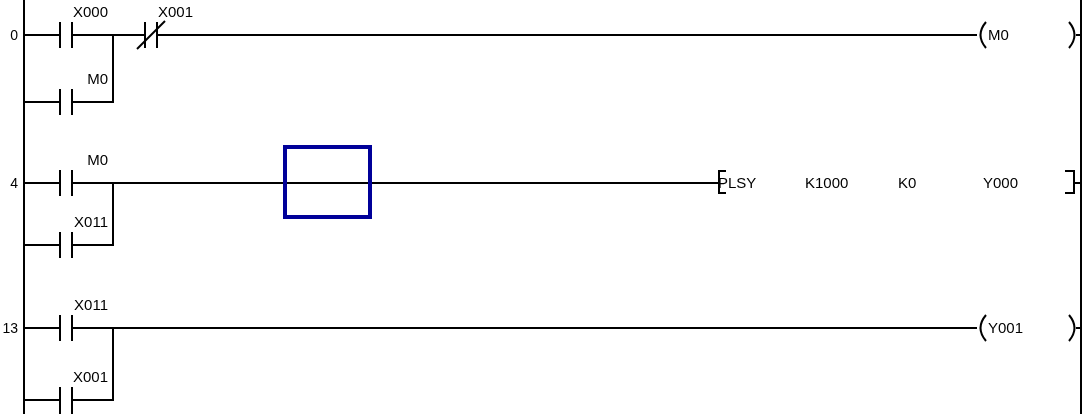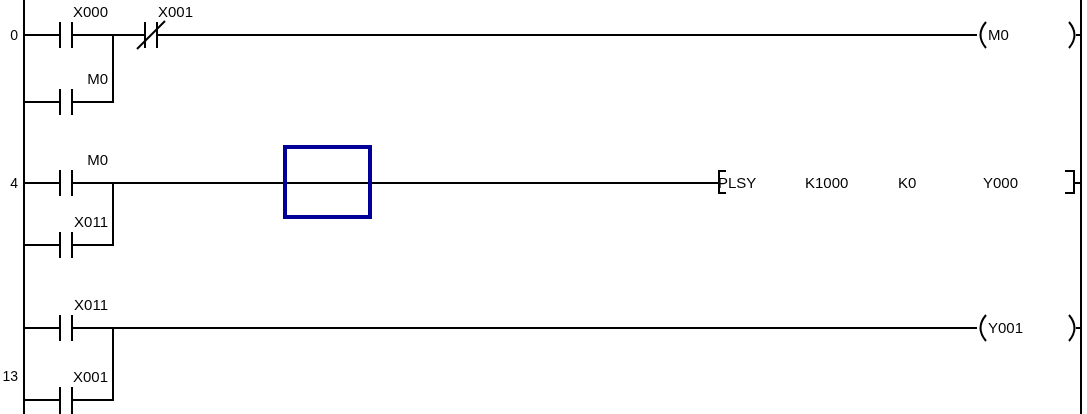--- a/index.html
+++ b/index.html
@@ -115,21 +115,21 @@
       <div class="optext" style="left:983px;top:175px;">Y000</div>
 
       <div class="v" style="left:1073px;top:170px;height:24px;"></div>
       <div class="h" style="left:1065px;top:170px;width:8px;"></div>
       <div class="h" style="left:1065px;top:192px;width:8px;"></div>
       <div class="h" style="left:1075px;top:182px;width:5px;"></div>
     </div>
   </div>
 
   <div>
-    <div class="step" style="top:320px;margin-top:48px;">13</div>
+    <div class="step" style="top:320px;">13</div>
 
     <div class="h" style="left:25px;top:327px;width:34px;"></div>
     <div class="h" style="left:73px;top:327px;width:904px;"></div>
     <div class="h" style="left:1076px;top:327px;width:4px;"></div>
     <div class="v" style="left:112px;top:327px;height:74px;"></div>
     <div class="h" style="left:25px;top:399px;width:34px;"></div>
     <div class="h" style="left:73px;top:399px;width:41px;"></div>
 
     <div>
       <div class="leg" style="left:59px;top:315px;"></div>

